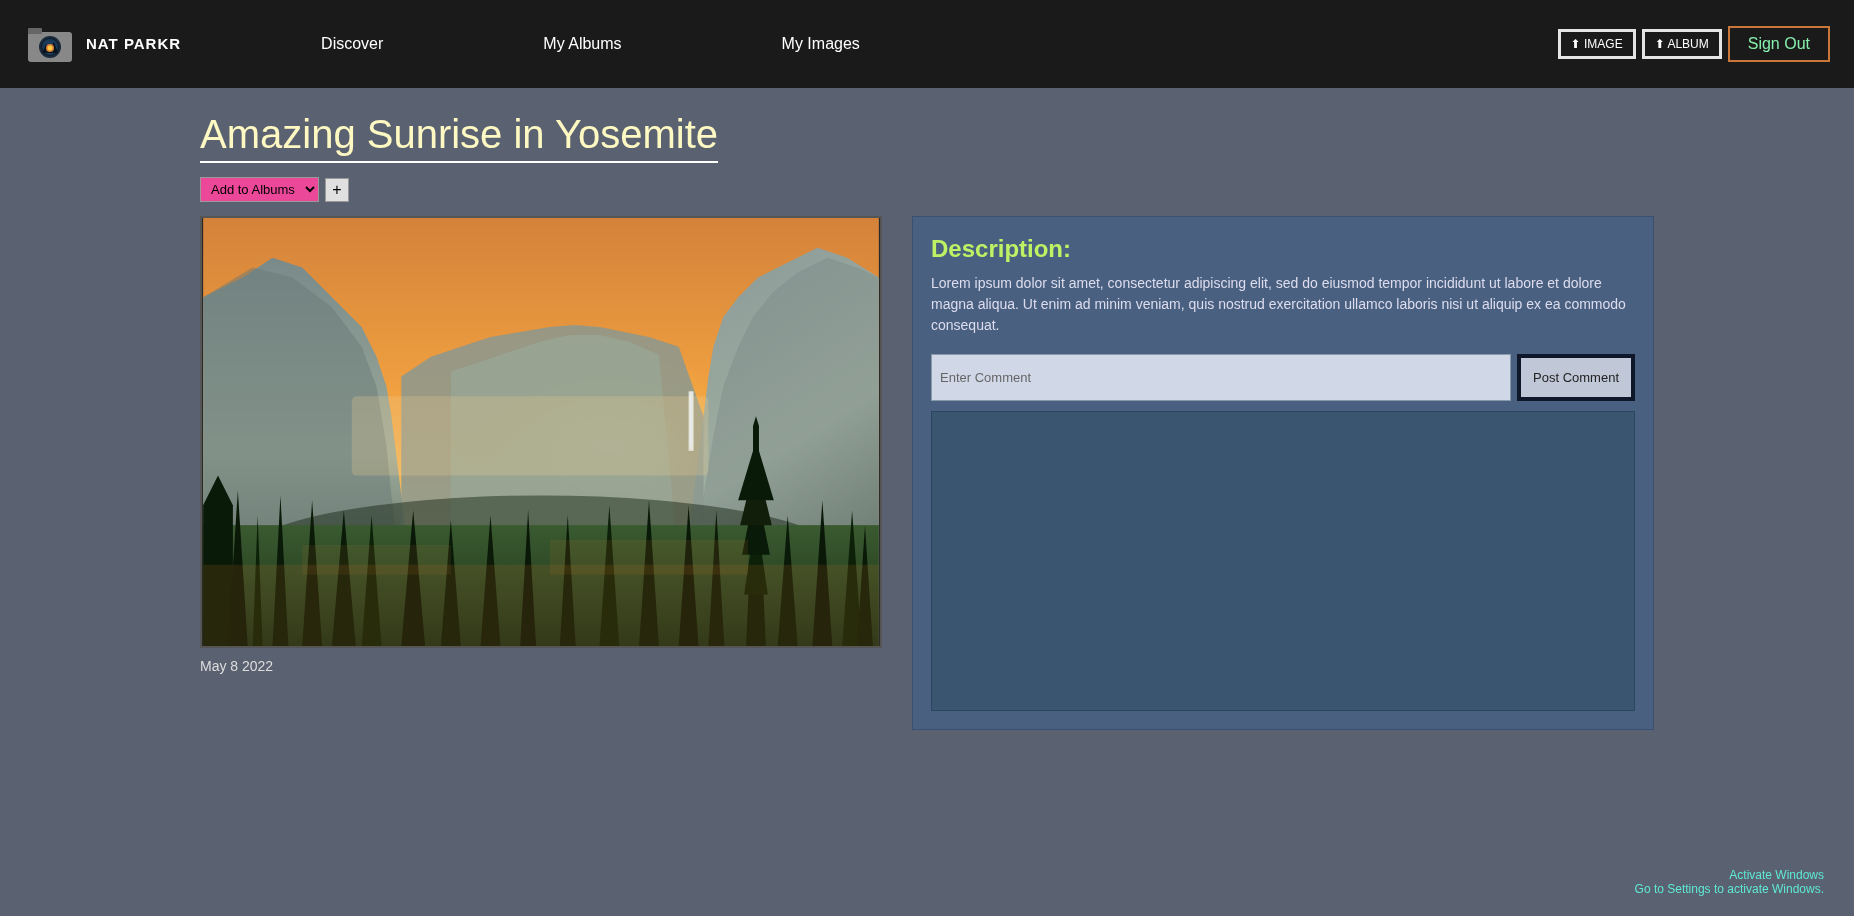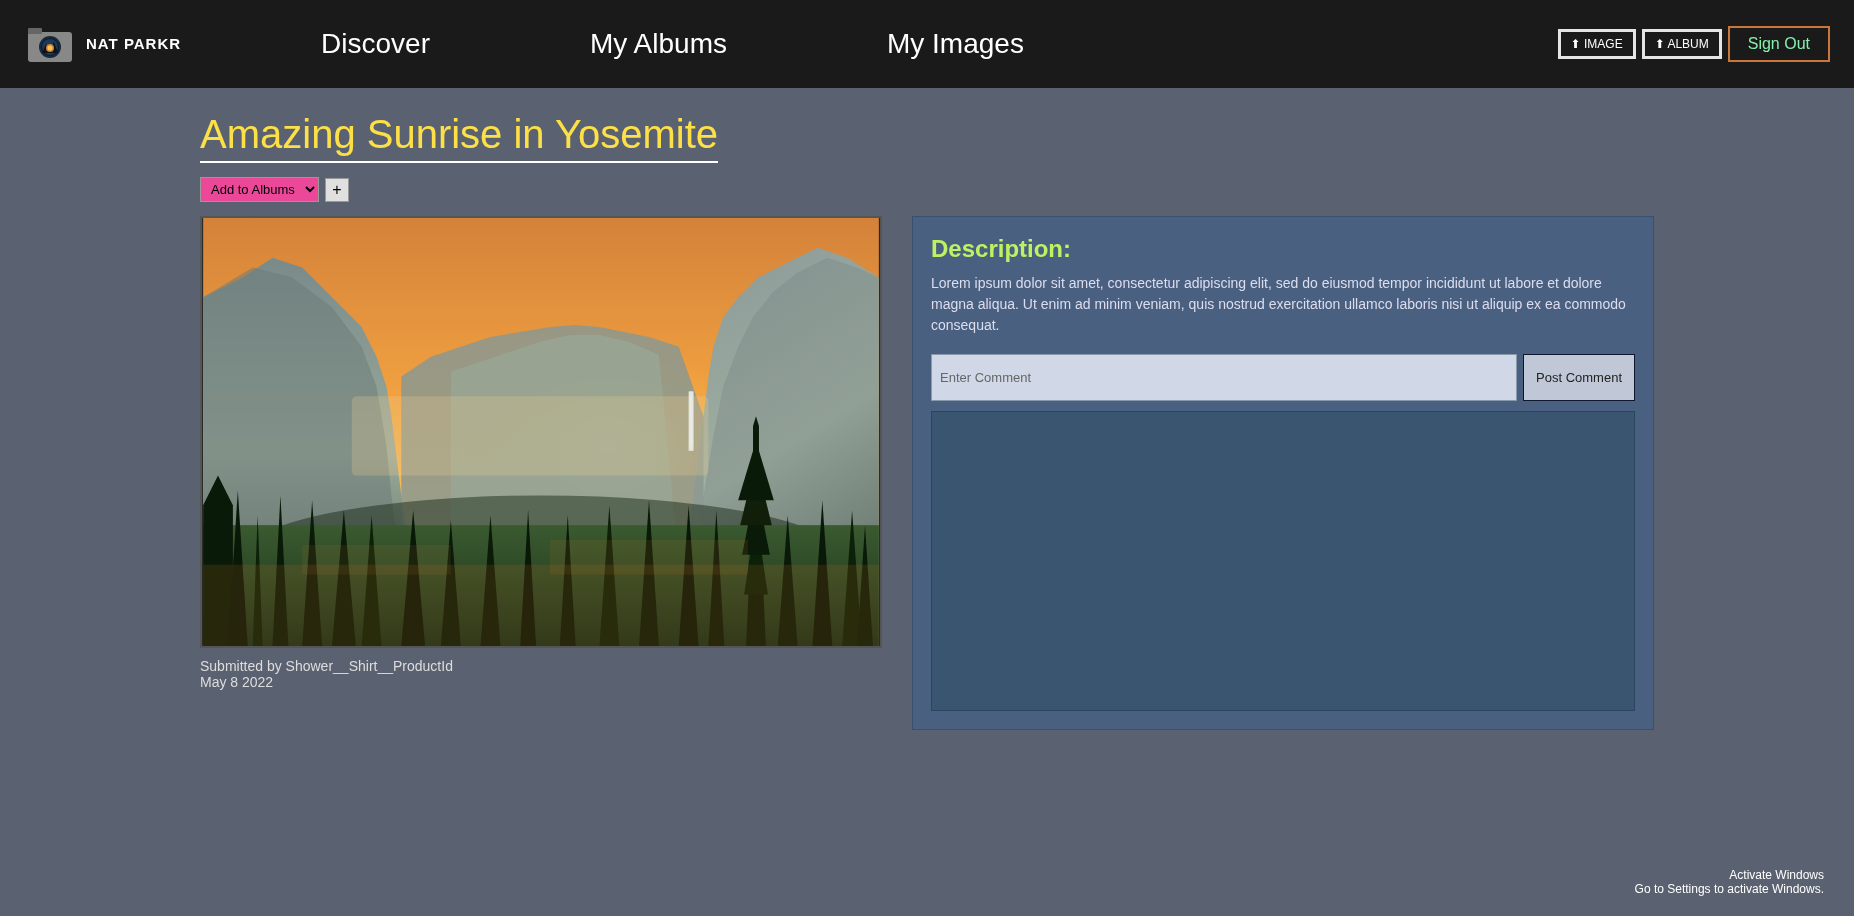--- a/index.html
+++ b/index.html
@@ -44,21 +44,21 @@
     .nav-links {
       display: flex;
       flex: 1;
       gap: 0;
       align-items: center;
     }
 
     .nav-link {
       color: #ffffff;
       text-decoration: none;
-      font-size: 28px;
+      font-size: 16px;
       font-weight: 400;
       padding: 0 80px;
       cursor: pointer;
     }
 
     .nav-right {
       display: flex;
       align-items: center;
       gap: 6px;
       margin-left: auto;
@@ -86,21 +86,21 @@
     }
 
     
     .main-content {
       padding: 24px 200px 40px 200px;
     }
 
     .page-title {
       font-size: 40px;
       font-weight: 400;
-      color: #fde047;
+      color: #fef9c3;
       border-bottom: 2px solid #fff;
       padding-bottom: 4px;
       margin-bottom: 14px;
       display: inline-block;
     }
 
     .album-controls {
       display: flex;
       align-items: center;
       gap: 6px;
@@ -195,41 +195,41 @@
       font-size: 13px;
       background: #d0d8e8;
       border: 1px solid #8899aa;
       color: #333;
     }
 
     .comment-input::placeholder { color: #666; }
 
     .post-comment-btn {
       background: #c0c8d8;
-      border: 1px solid #0f172a;
+      border: 4px solid #0f172a;
       color: #222;
       padding: 5px 12px;
       font-size: 13px;
       cursor: pointer;
     }
 
     .comments-area {
       background: #3a5570;
       border: 1px solid #2a4560;
       min-height: 300px;
       overflow-y: auto;
       padding: 8px;
     }
 
     
     .windows-watermark {
       position: fixed;
       bottom: 20px;
       right: 30px;
-      color: #ffffff;
+      color: #5eead4;
       font-size: 12px;
       text-align: right;
       pointer-events: none;
     }
   </style>
 </head>
 <body>
 
 <nav>
   <div class="logo-area">
@@ -369,21 +369,20 @@
           <polygon points="660,432 668,310 676,432" fill="#0a1a08"></polygon>
 
           <rect x="0" y="350" width="682" height="82" fill="#c87020" opacity="0.15"></rect>
           <rect x="100" y="330" width="150" height="30" fill="#d08030" opacity="0.1"></rect>
           <rect x="350" y="325" width="200" height="35" fill="#c87020" opacity="0.12"></rect>
 
         </svg>
       </div>
 
       <div class="image-meta">
-        <div>Submitted by Shower__Shirt__ProductId</div>
         <div>May 8 2022</div>
       </div>
     </div>
 
     <div class="right-panel">
       <h2 class="description-title">Description:</h2>
       <p class="description-text">Lorem ipsum dolor sit amet, consectetur adipiscing elit, sed do eiusmod tempor incididunt ut labore et dolore magna aliqua. Ut enim ad minim veniam, quis nostrud exercitation ullamco laboris nisi ut aliquip ex ea commodo consequat.</p>
 
       <div class="comment-row">
         <input class="comment-input" type="text" placeholder="Enter Comment" style="">

